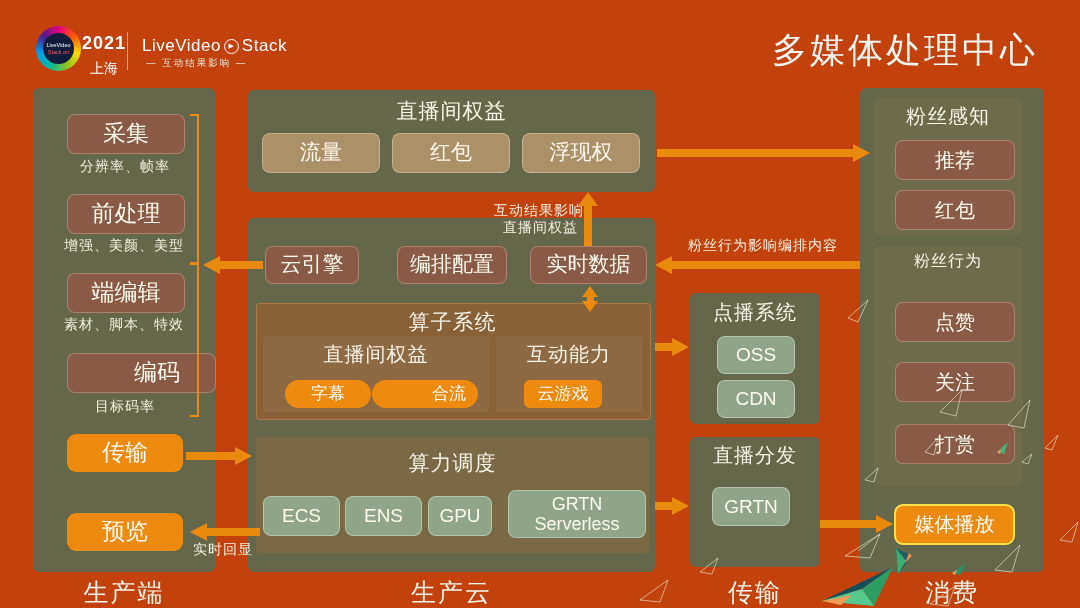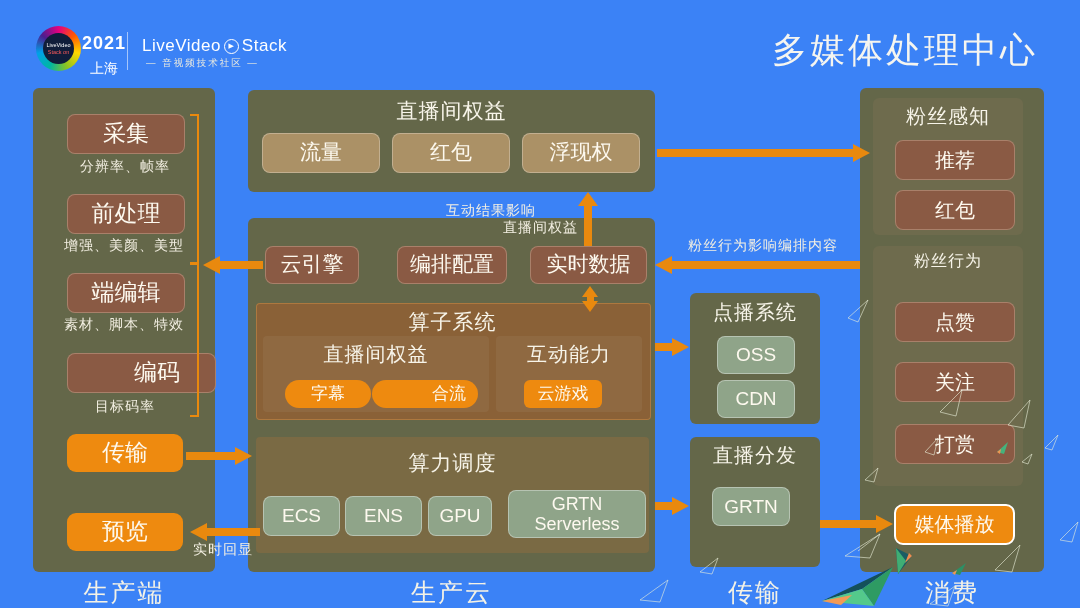--- a/index.html
+++ b/index.html
@@ -1,18 +1,18 @@
 <!DOCTYPE html>
 <html><head>
 <meta charset="utf-8">
 <style>
   html,body{margin:0;padding:0;background:#2e4436;}
   .canvas{
     position:relative;width:1080px;height:608px;overflow:hidden;
-    background:#3b82f6;
+    background:#c2410c;
     font-family:"DejaVu Serif","Liberation Serif",serif;
     color:#fff;
   }
   .panel{position:absolute;background:#646749;border-radius:6px;}
   .panel-inner{position:absolute;background:#6E6B4D;border-radius:6px;}
   .op-panel{position:absolute;background:#8A6137;border:1px solid rgba(214,148,74,.45);border-radius:4px;}
   .op-group{position:absolute;background:rgba(255,255,255,.05);border-radius:4px;}
   .cp-panel{position:absolute;background:#7A6A44;border-radius:4px;}
   .box{position:absolute;display:flex;align-items:center;justify-content:center;
        text-align:center;border-radius:8px;color:#FDF9EF;line-height:1.12;}
@@ -74,21 +74,21 @@
   <div class="badge">
     <div class="yr">2021</div>
     <div class="ct">上海</div>
   </div>
   <div class="divider"></div>
   <div class="brand">
     <span>LiveVideo</span>
     <span class="play-circ">▶</span>
     <span>Stack</span>
   </div>
-  <div class="brand-sub">— 音视频技术社区 —</div>
+  <div class="brand-sub">— 互动结果影响 —</div>
   <div class="main-title">多媒体处理中心</div>
 
   <div class="panel" style="left:33px;top:88px;width:182px;height:484px;"></div>
   <div class="panel" style="left:248px;top:90px;width:407px;height:102px;"></div>
   <div class="panel" style="left:248px;top:218px;width:407px;height:354px;"></div>
   <div class="panel" style="left:690px;top:293px;width:130px;height:131px;"></div>
   <div class="panel" style="left:690px;top:437px;width:130px;height:130px;"></div>
   <div class="panel" style="left:860px;top:88px;width:184px;height:484px;"></div>
   <div class="panel-inner" style="left:873px;top:98px;width:150px;height:137px;"></div>
   <div class="panel-inner" style="left:873px;top:246px;width:150px;height:240px;"></div>
@@ -148,21 +148,21 @@
 
   <div class="ptitle" style="left:873px;top:103px;width:150px;font-size:20px;">粉丝感知</div>
   <div class="box brown" style="left:895px;top:140px;width:118px;height:38px;font-size:20px;">推荐</div>
   <div class="box brown" style="left:895px;top:190px;width:118px;height:38px;font-size:20px;">红包</div>
 
   <div class="ptitle" style="left:873px;top:251px;width:150px;font-size:16px;">粉丝行为</div>
   <div class="box brown" style="left:895px;top:302px;width:118px;height:38px;font-size:20px;">点赞</div>
   <div class="box brown" style="left:895px;top:362px;width:118px;height:38px;font-size:20px;">关注</div>
   <div class="box brown" style="left:895px;top:424px;width:118px;height:38px;font-size:20px;">打赏</div>
 
-  <div class="box orangebx" style="left:894px;top:504px;width:117px;height:37px;font-size:20px;border:2px solid #ffffff;">媒体播放</div>
+  <div class="box orangebx" style="left:894px;top:504px;width:117px;height:37px;font-size:20px;border:2px solid #fde047;">媒体播放</div>
 
   <div class="collabel" style="left:33px;top:576px;width:182px;">生产端</div>
   <div class="collabel" style="left:248px;top:576px;width:407px;">生产云</div>
   <div class="collabel" style="left:690px;top:576px;width:130px;">传输</div>
   <div class="collabel" style="left:860px;top:576px;width:184px;">消费</div>
 
   <div class="harrow" style="left:657px;top:144px;">
     <div class="shaft-h" style="width:196px;"></div>
       <div class="head-right"></div>
   </div>
@@ -170,21 +170,21 @@
   <div class="harrow" style="left:655px;top:256px;">
     <div class="head-left"></div>
       <div class="shaft-h" style="width:188px;"></div>
   </div>
   <div class="note" style="left:688px;top:237px;width:142px;text-align:center;">粉丝行为影响编排内容</div>
 
   <div class="varrow" style="left:578px;top:192px;">
     <div class="head-up"></div>
       <div class="shaft-v" style="height:40px;"></div>
   </div>
-  <div class="note" style="left:427px;top:202px;width:128px;text-align:center;">互动结果影响</div>
+  <div class="note" style="left:456px;top:202px;width:128px;text-align:right;">互动结果影响</div>
   <div class="note" style="left:450px;top:219px;width:128px;text-align:right;">直播间权益</div>
 
   <div class="varrow" style="left:582px;top:286px;">
     <div class="head-up small"></div>
       <div class="shaft-v" style="height:4px;width:7px;"></div>
       <div class="head-down small"></div>
   </div>
 
   <div class="harrow" style="left:203px;top:256px;">
     <div class="head-left"></div>

